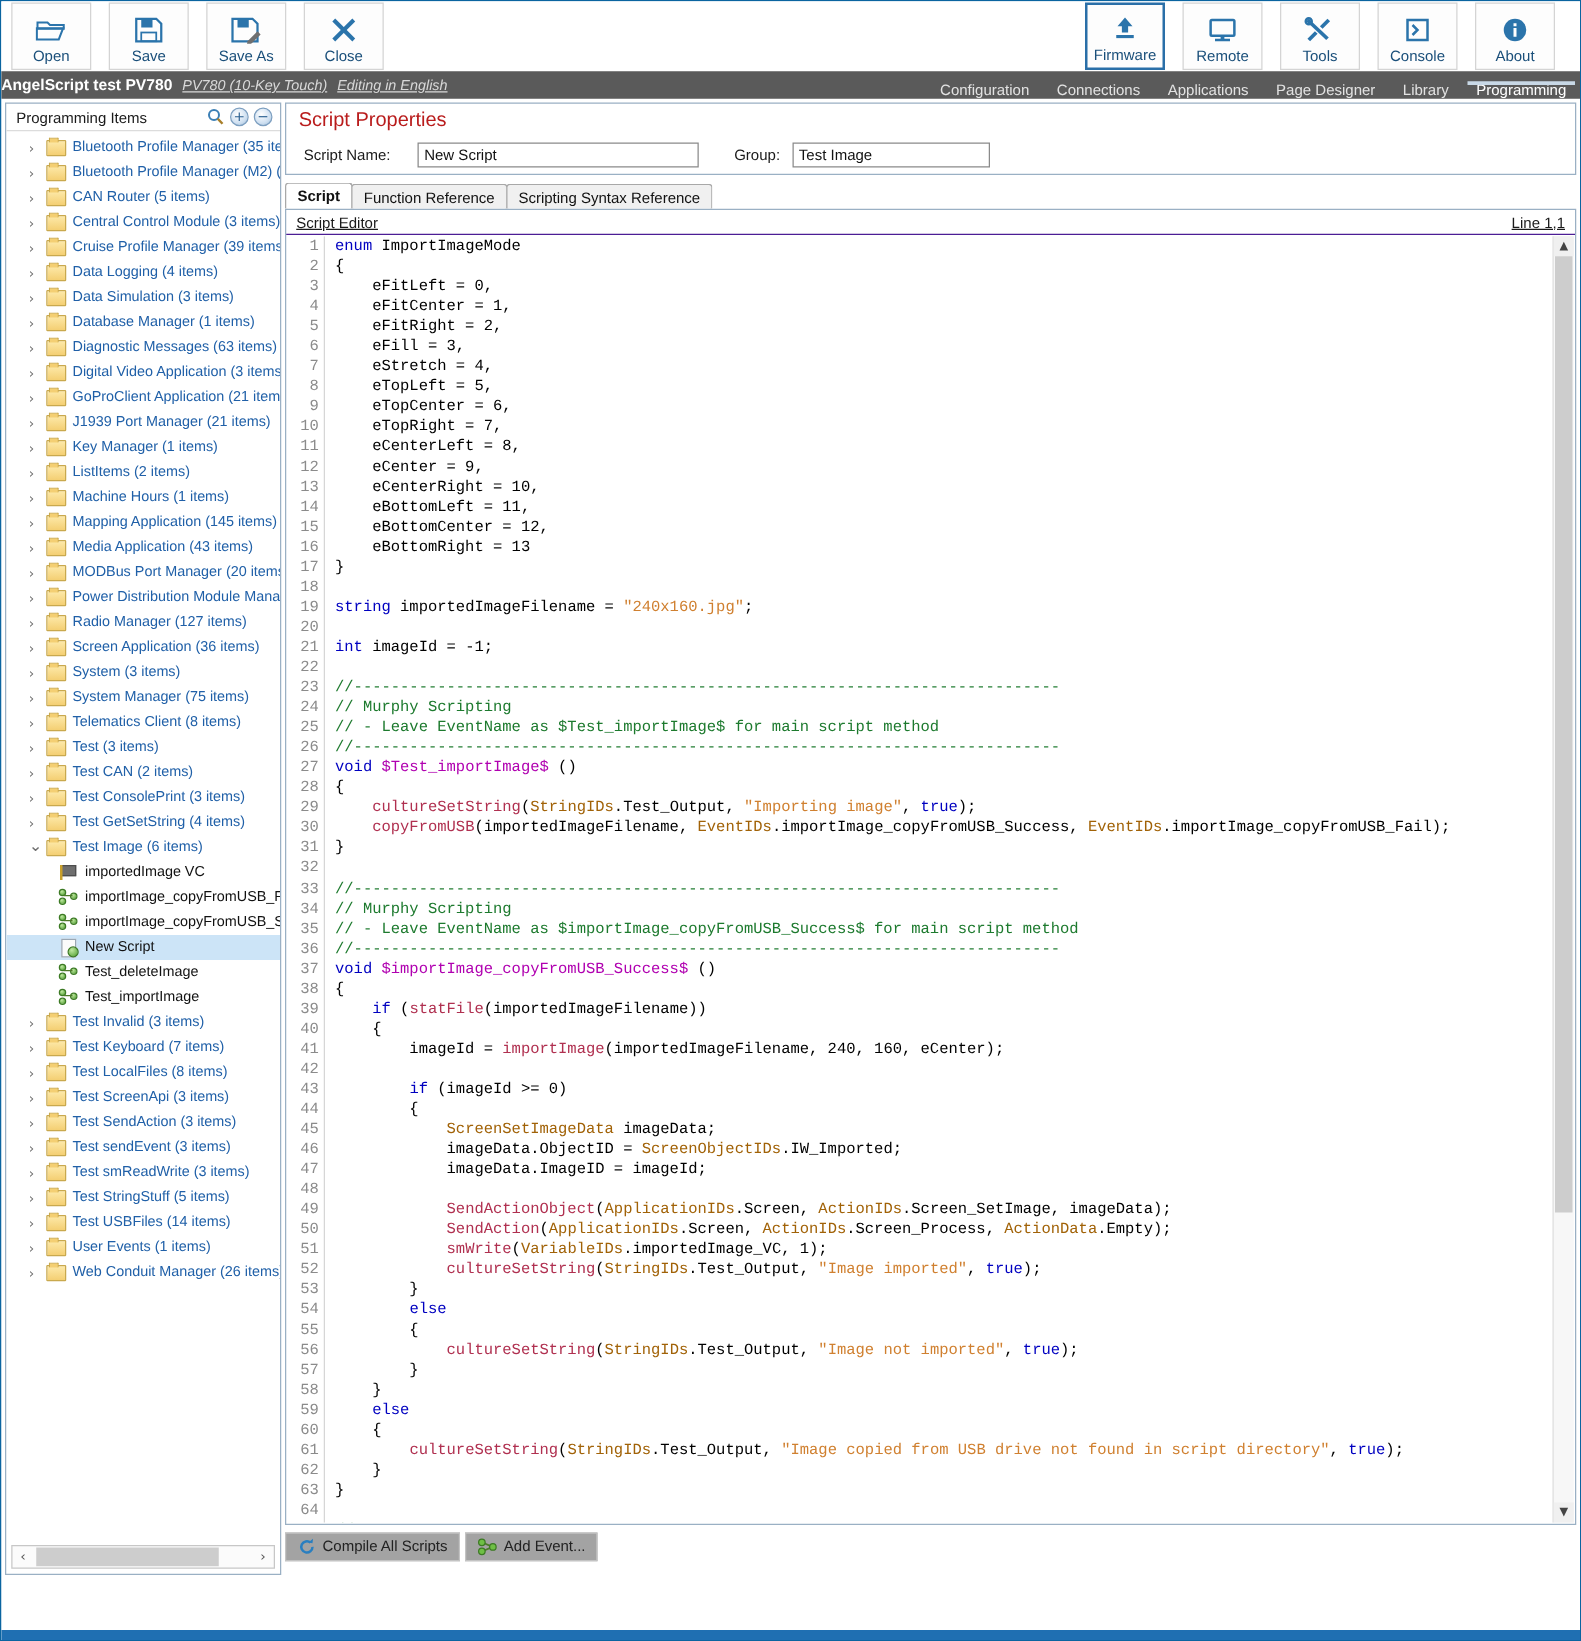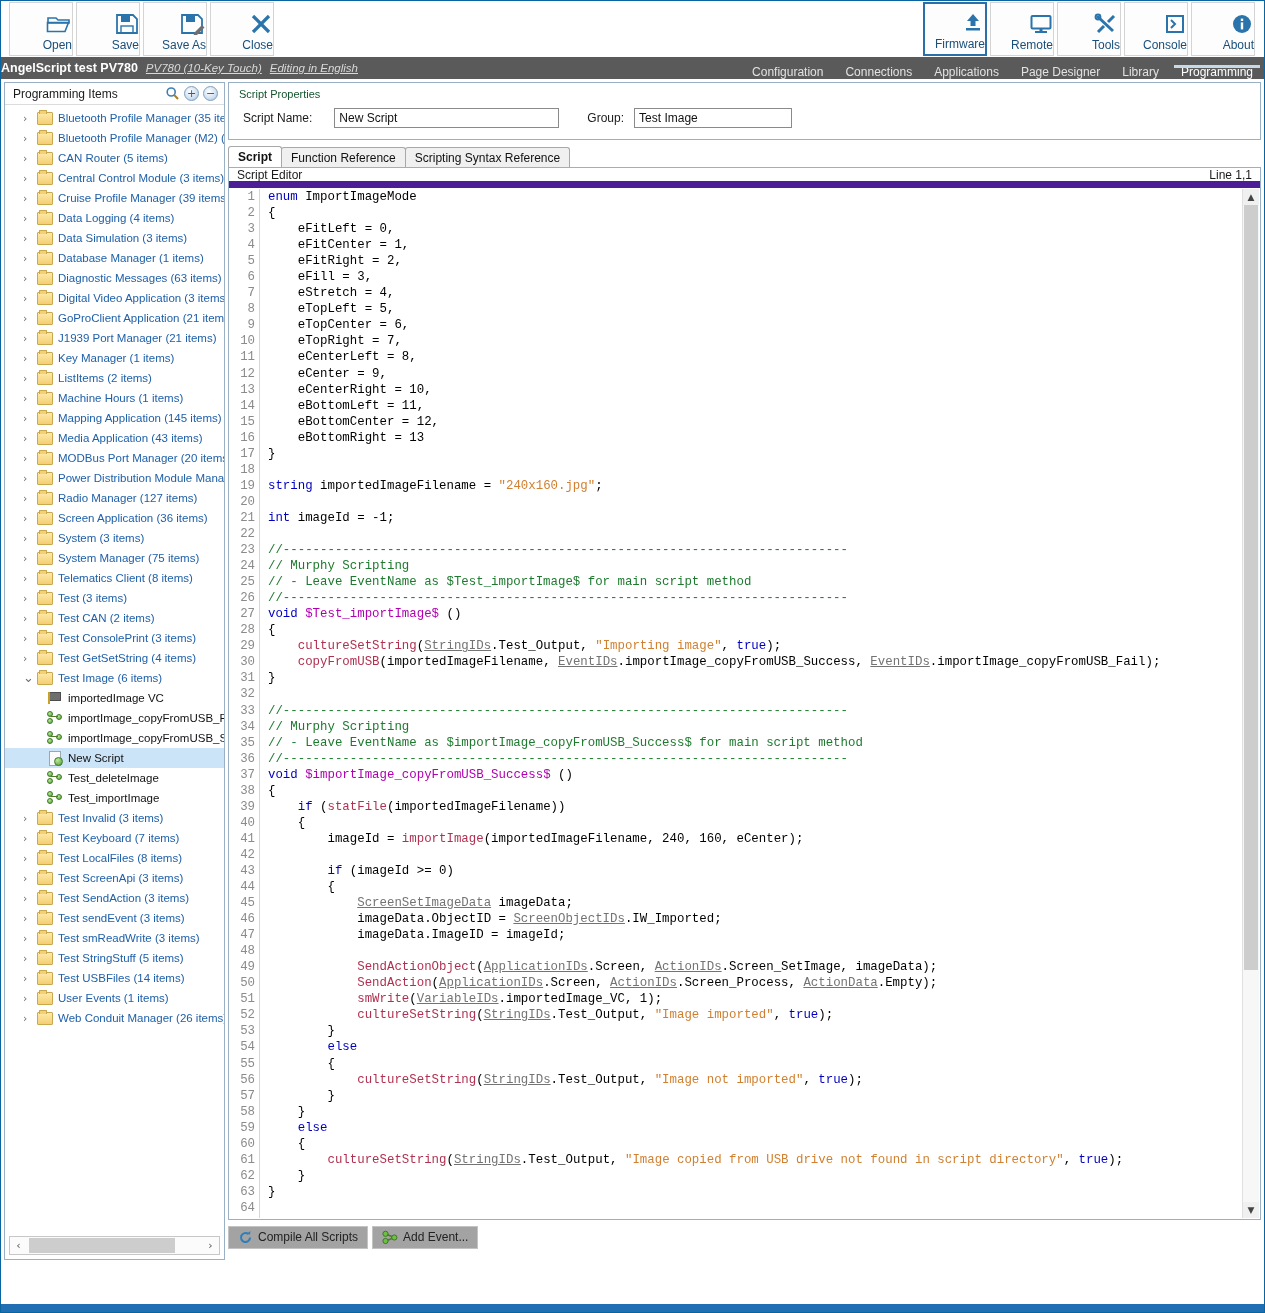--- a/index.html
+++ b/index.html
@@ -61,22 +61,22 @@
     position: relative;
     display: flex;
     align-items: center;
     padding-left: 8px;
   }
   .tool-btn {
     width: 64px; height: 54px;
     border: 1px solid #d4d4d4;
     background: #fdfdfd;
     display: flex; flex-direction: column;
-    align-items: flex-end; justify-content: flex-end;
-    margin-right: 3px;
+    align-items: center; justify-content: flex-end;
+    margin-right: 14px;
     padding-bottom: 3px;
     cursor: default;
   }
   .tool-btn.active { border: 2px solid #2a6fa8; }
   .tool-btn .tlabel {
     font-size: 12px; color: #1a4f7a; line-height: 13px;
   }
   .tool-ico { height: 30px; display:flex; align-items:center; justify-content:center; }
   .tool-right {
     position: absolute; right: 6px; top: 1px;
@@ -233,21 +233,21 @@
     margin: 3px 3px 0 3px;
     position: relative;
     height: 1178px;
   }
   .props {
     border: 1px solid #9ab0c4;
     height: 58px;
     background: #ffffff;
     position: relative;
   }
-  .props-title { font-size: 11px; color:#14532d; padding: 5px 0 0 10px; }
+  .props-title { font-size: 16px; color:#b91c1c; padding: 5px 0 0 10px; }
   .props-row { display:flex; align-items:center; padding: 8px 0 0 14px; font-size:12px; }
   .props-row label { color:#1a1a1a; }
   .txt {
     border: 1px solid #8a8a8a;
     height: 20px;
     background:#ffffff;
     font-size: 12px;
     color:#111;
     padding: 0 4px;
     display:flex; align-items:center;
@@ -280,21 +280,22 @@
     border: 1px solid #9ab0c4;
     background:#ffffff;
     position: relative;
     height: 1053px;
   }
   .ed-head {
     height: 20px;
     display:flex; align-items:center; justify-content:space-between;
     font-size: 12px; color:#1a1a1a;
     padding: 0 8px 0 8px;
-    border-bottom: 7px solid #4c1d95;
+    border-bottom: 1px solid #4c1d95;
+    text-decoration: underline;
   }
   .code-area {
     position:absolute; top:21px; left:1px; right:18px; bottom:1px;
     overflow:hidden;
     background:#ffffff;
   }
   .code {
     font-family: "Liberation Mono", "DejaVu Sans Mono", monospace;
     font-size: 12.4px;
     line-height: 16.05px;
@@ -306,21 +307,21 @@
     text-align: right;
     color: #8b8b8b;
     padding-right: 4px;
     border-right: 1px solid #d6d6d6;
     background:#ffffff;
     flex: 0 0 auto;
   }
   .codetext { padding-left: 8px; flex:1 1 auto; color:#000000; }
   .k  { color:#0000c0; }     
   .fn { color:#b03050; }     
-  .ty { color:#737373;text-decoration:underline; }     
+  .ty { color:#a16207; }     
   .st { color:#d08030; }     
   .cm { color:#1d7a2e; }     
   .mg { color:#b000b0; }     
   .nm { color:#000000; }
 
   .vscroll {
     position:absolute; top:21px; right:1px; width:17px; bottom:1px;
     background:#f7f7f7; border-left:1px solid #e0e0e0;
   }
   .vsa {

